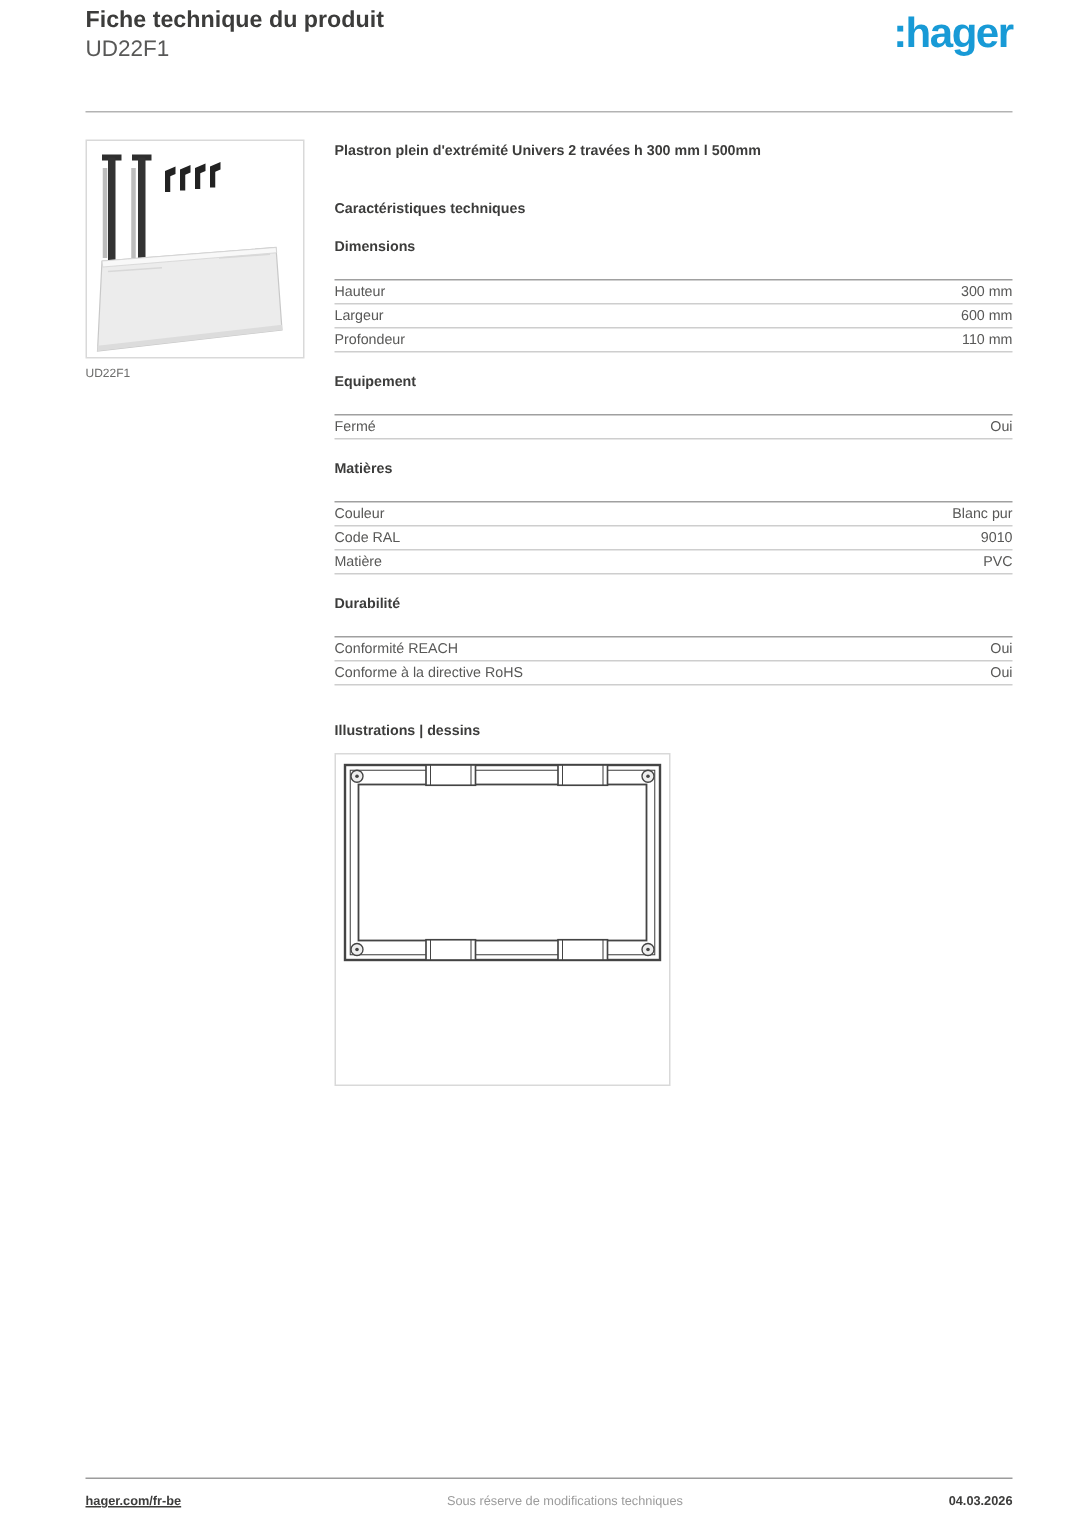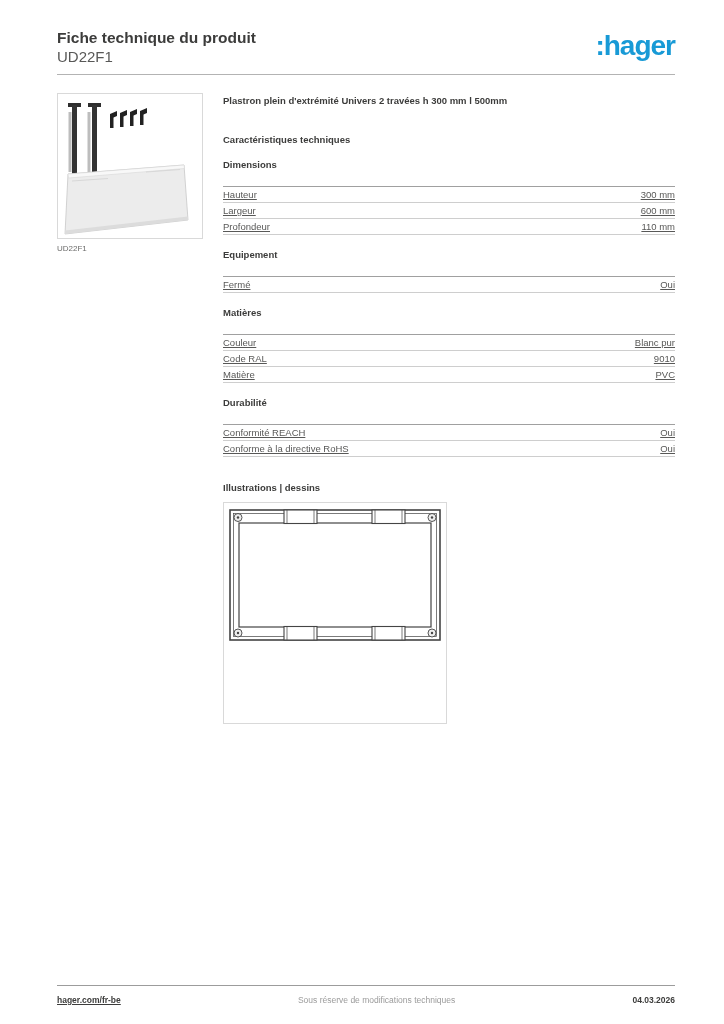--- a/index.html
+++ b/index.html
@@ -4,40 +4,40 @@
 <style>
   html,body{margin:0;padding:0;background:#ffffff;}
   body{
     width:724px;height:1024px;position:relative;overflow:hidden;
     font-family:"Liberation Sans", sans-serif;
     -webkit-font-smoothing:antialiased;
   }
   .page{position:absolute;inset:0;background:#fff;}
 
   
-  .hdr{position:absolute;left:57px;right:49px;top:28px;display:flex;justify-content:space-between;align-items:flex-start;}
+  .hdr{position:absolute;left:57px;right:49px;top:4px;display:flex;justify-content:space-between;align-items:flex-start;}
   .hdr-title{font-size:15.5px;font-weight:bold;color:#3c3c3b;line-height:19px;}
   .hdr-sub{font-size:15px;color:#585857;line-height:18px;margin-top:1px;}
   .logo{font-size:28px;font-weight:bold;letter-spacing:-1px;line-height:28px;margin-top:4px;}
   .hdr-rule{position:absolute;left:57px;right:49px;top:74px;height:1px;background:#b3b3b3;}
 
   
   .main{position:absolute;left:57px;right:49px;top:93px;display:flex;align-items:flex-start;}
   .col-img{width:146px;flex:0 0 146px;}
   .img-box{width:144px;height:144px;border:1px solid #d9d9d9;background:#fff;box-sizing:content-box;}
   .img-caption{margin-top:5px;font-size:8px;color:#6c6c6b;}
   .col-content{flex:1;margin-left:20px;min-width:0;}
 
   .product-title{font-size:9.5px;font-weight:bold;color:#3c3c3b;margin-top:2px;line-height:12px;}
   .char-heading{font-size:9.5px;font-weight:bold;color:#3c3c3b;margin-top:27px;}
 
   .sect{margin-top:14px;}
   .sect-title{font-size:9.5px;font-weight:bold;color:#3c3c3b;padding-bottom:16px;border-bottom:1px solid #a0a0a0;}
   .row{display:flex;justify-content:space-between;align-items:center;
-       font-size:9.5px;color:#585857;padding:2px 0 2px 0;border-bottom:1px solid #cecece;line-height:11px;text-decoration:underline;}
+       font-size:9.5px;color:#585857;padding:2px 0 2px 0;border-bottom:1px solid #cecece;line-height:11px;}
   .row .lbl{text-align:left;}
   .row .val{text-align:right;white-space:nowrap;}
 
   .illu-heading{font-size:9.5px;font-weight:bold;color:#3c3c3b;margin-top:25px;}
   .illu-box{margin-top:9px;width:214px;height:212px;border:1px solid #d9d9d9;padding:4px;background:#fff;}
 
   
   .footer{position:absolute;left:57px;right:49px;top:985px;border-top:1px solid #9c9c9c;
           padding-top:9px;display:flex;justify-content:space-between;align-items:baseline;font-size:8.5px;}
   .foot-left{font-weight:bold;color:#3c3c3b;text-decoration:underline;}

